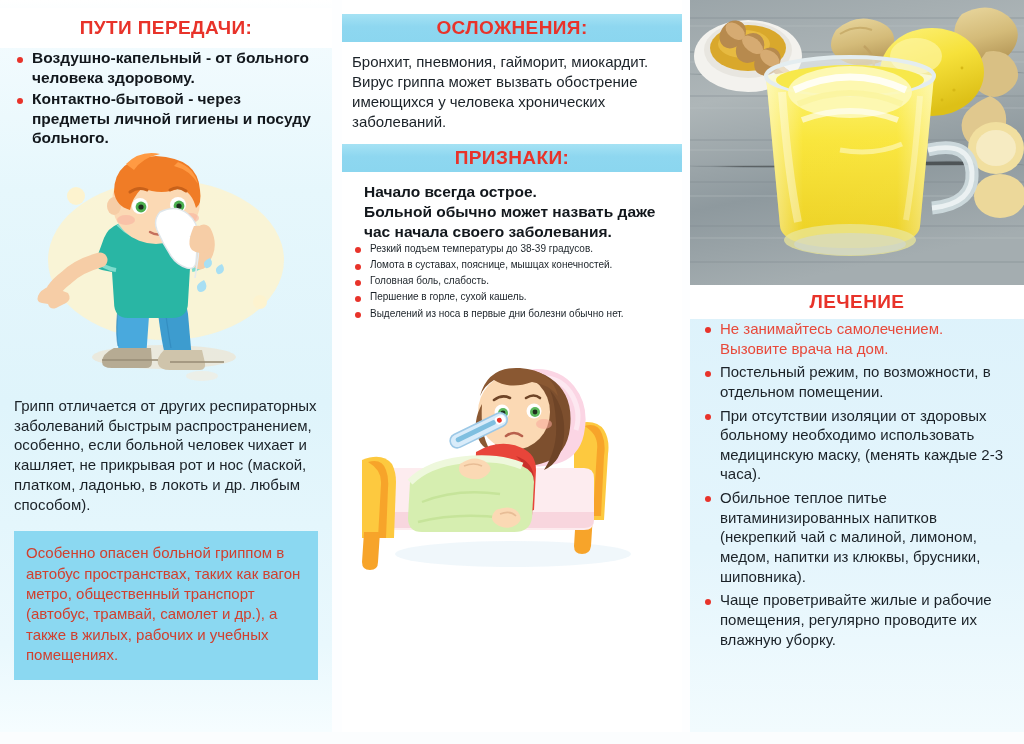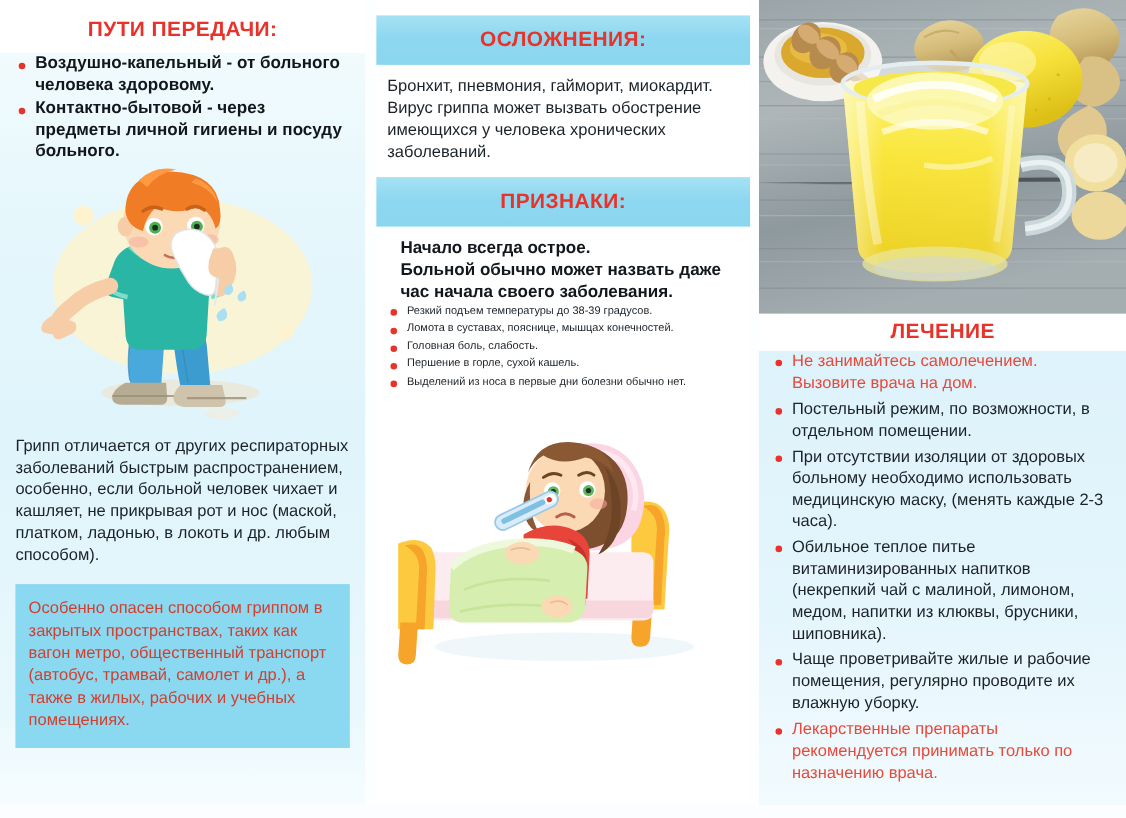--- a/index.html
+++ b/index.html
@@ -27,21 +27,21 @@
     color:#e8332a;
     font-weight:bold;
     letter-spacing:.4px;
   }
   .band-left{
     height:40px;margin-top:8px;
     background:#ffffff;
     font-size:19px;
   }
   .band-cyan{
-    height:45px;
+    height:28px;
     background:linear-gradient(180deg,#a5e2f4 0%,#8ed7f0 45%,#8bd6ef 100%);
     font-size:19px;
     color:#e8332a;
   }
   .band-mid-1{margin-top:14px;}
   .band-mid-2{margin-top:12px;}
 
   
   .left-pad{padding:0 14px;}
   ul.bl{list-style:none;margin:0;padding:0;}
@@ -183,21 +183,21 @@
 
         <path d="M196 106 q4 6 0 9 -5 3 -6 -2 -1 -4 6 -7z" fill="#a8dff3"></path>
         <path d="M208 112 q4 6 0 9 -5 3 -6 -2 -1 -4 6 -7z" fill="#a8dff3"></path>
         <path d="M190 128 q5 7 0 11 -6 3 -7 -3 -1 -4 7 -8z" fill="#a8dff3"></path>
       </svg>
     </div>
 
     <p class="left-para">Грипп отличается  от других респираторных заболеваний  быстрым распространением, особенно, если больной человек чихает и кашляет, не прикрывая рот и нос (маской, платком, ладонью, в локоть и др. любым способом).</p>
 
     <div class="cyan-box">
-      <p>Особенно опасен способом гриппом в закрытых пространствах, таких как вагон метро, общественный транспорт (автобус, трамвай, самолет и др.), а также в жилых, рабочих и учебных помещениях.</p>
+      <p>Особенно опасен больной гриппом в автобус пространствах, таких как вагон метро, общественный транспорт (автобус, трамвай, самолет и др.), а также в жилых, рабочих и учебных помещениях.</p>
     </div>
   </div>
 
   <div class="col col-mid">
 
     <div class="band band-cyan band-mid-1">ОСЛОЖНЕНИЯ:</div>
 
     <div class="mid-pad">
       <p class="mid-para">Бронхит, пневмония, гайморит, миокардит. Вирус гриппа может вызвать обострение имеющихся у человека хронических заболеваний.</p>
     </div>
@@ -390,19 +390,18 @@
 
     <div class="band band-right">ЛЕЧЕНИЕ</div>
 
     <div class="right-pad">
       <ul class="bl right-bullets">
         <li class="red">Не занимайтесь самолечением. Вызовите врача на дом.</li>
         <li>Постельный режим, по возможности, в отдельном  помещении.</li>
         <li>При отсутствии изоляции от здоровых больному необходимо использовать медицинскую маску, (менять каждые 2-3 часа).</li>
         <li>Обильное теплое питье витаминизированных напитков (некрепкий чай с малиной, лимоном, медом, напитки из клюквы, брусники, шиповника).</li>
         <li>Чаще проветривайте жилые и рабочие помещения, регулярно проводите их влажную уборку.</li>
-        <li class="red">Лекарственные препараты рекомендуется принимать только по назначению врача.</li>
       </ul>
     </div>
   </div>
 
   <div class="bottom-strip"></div>
 </div>
 
 </body></html>

